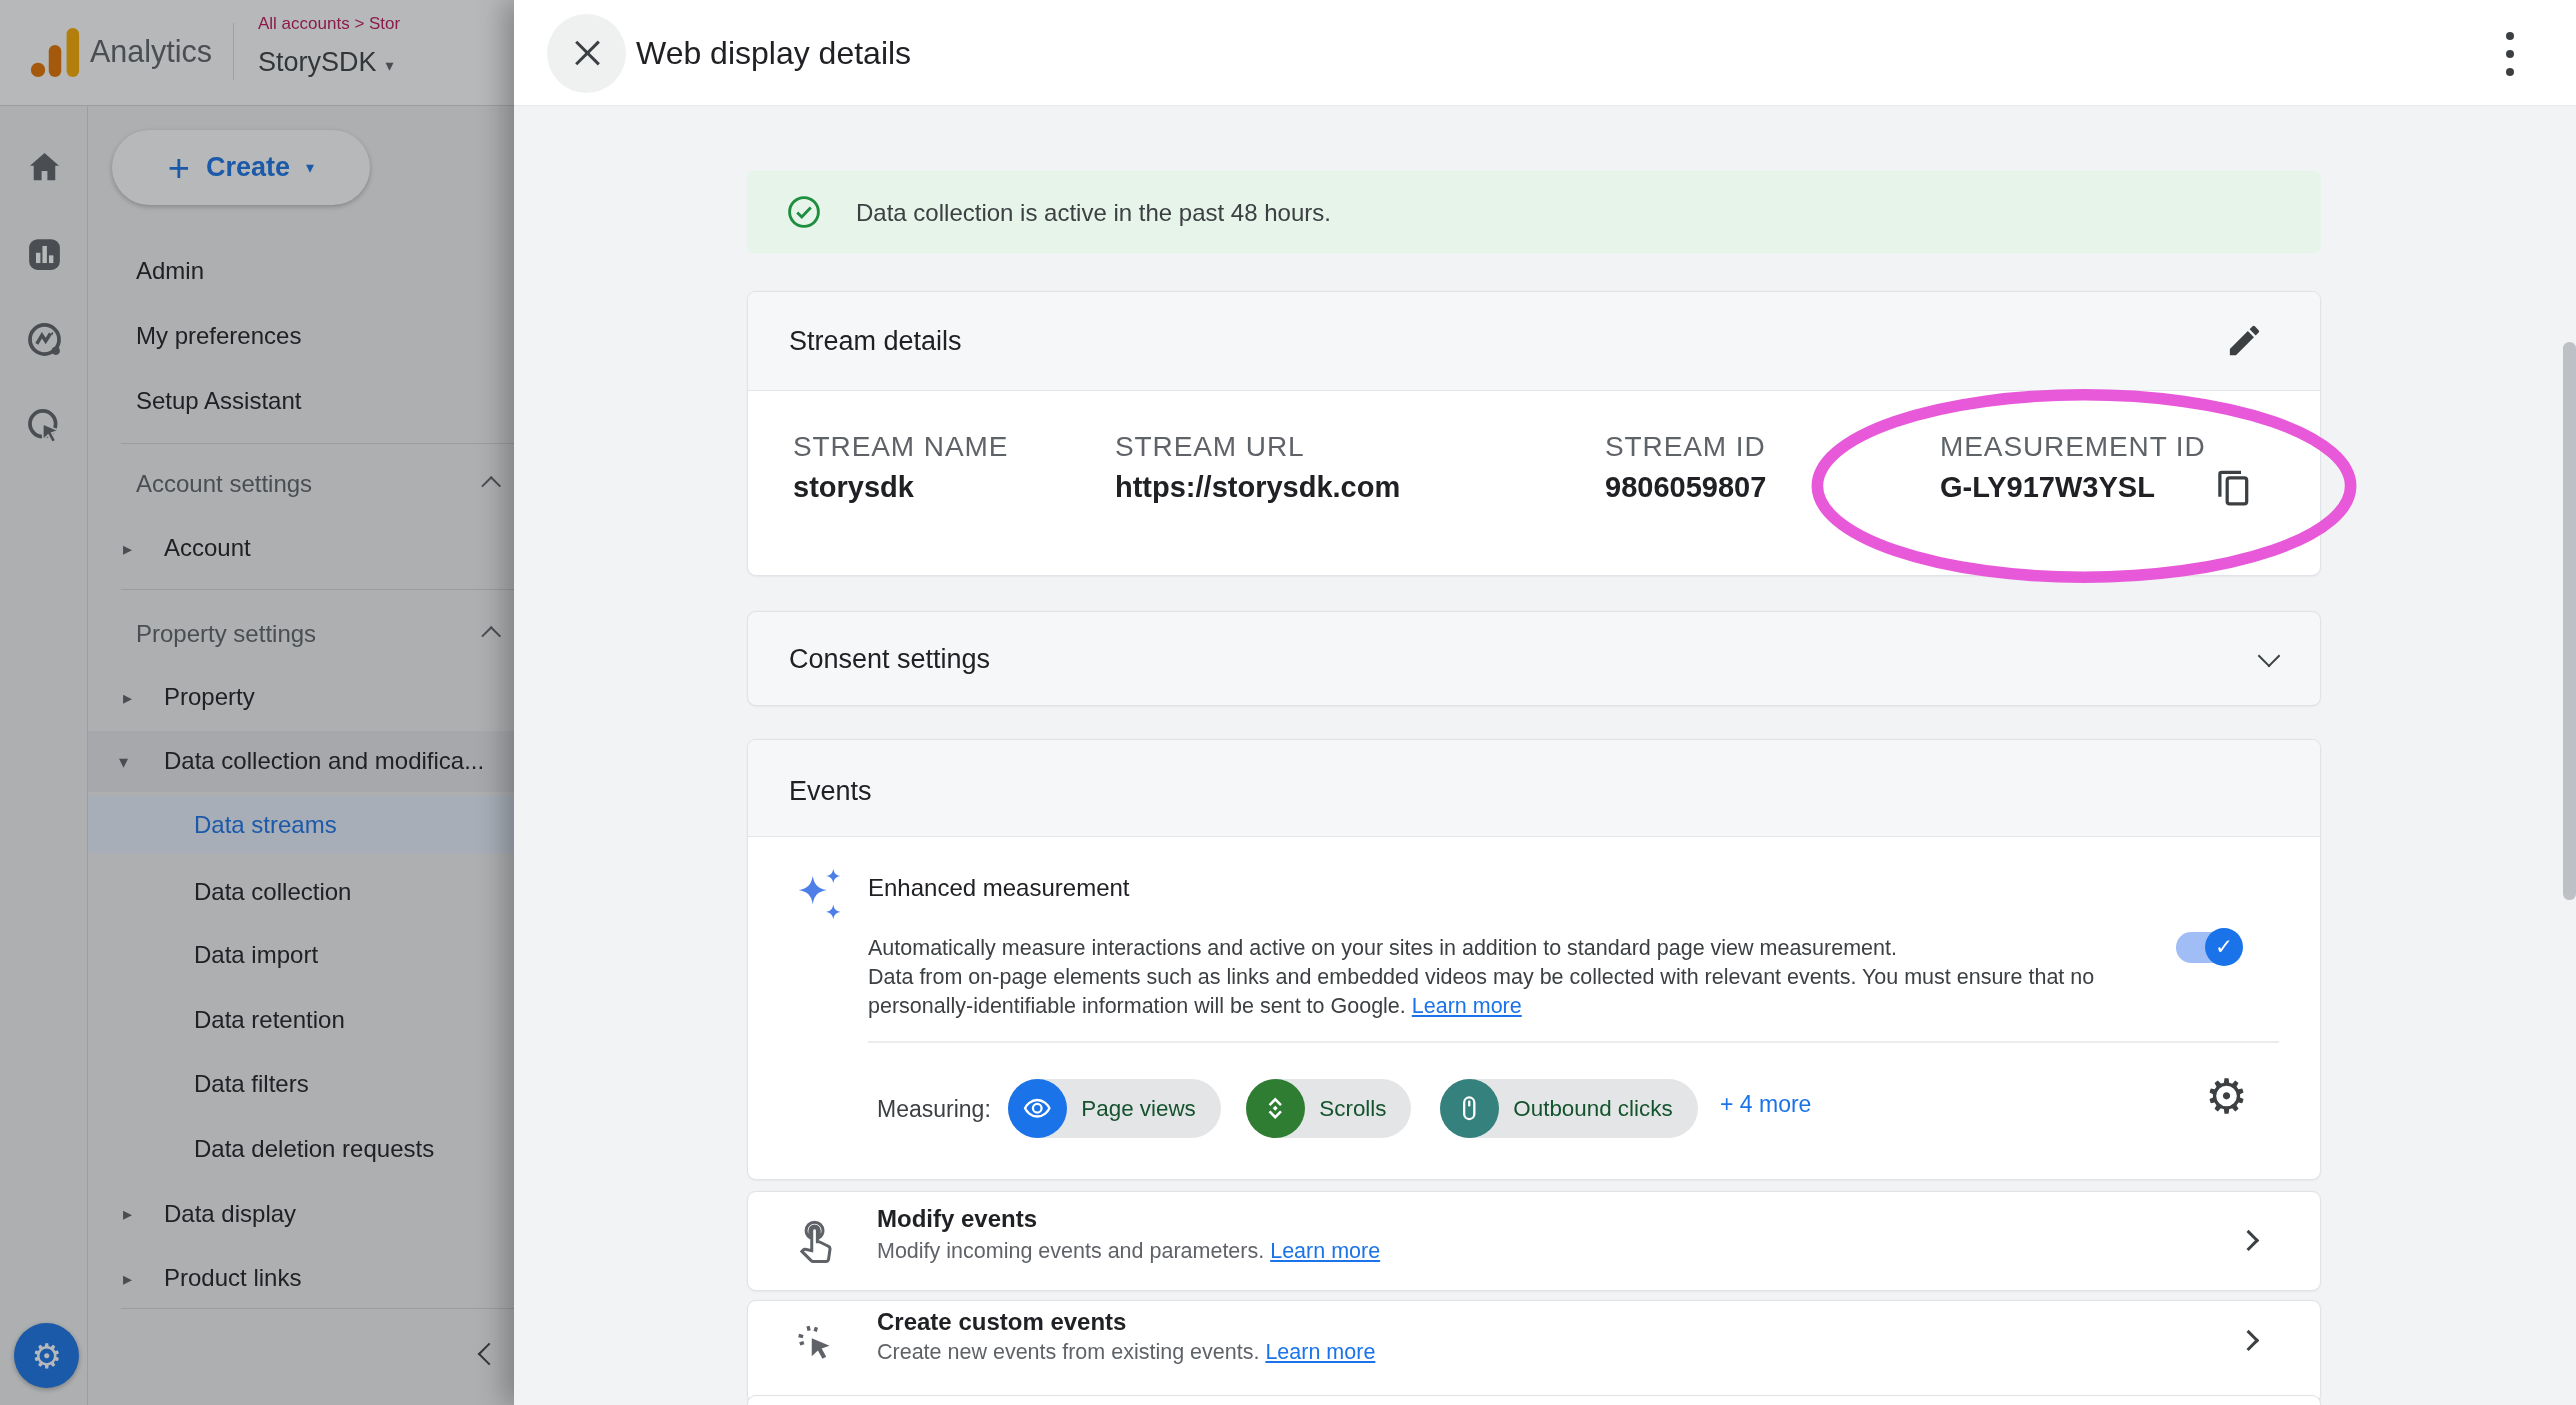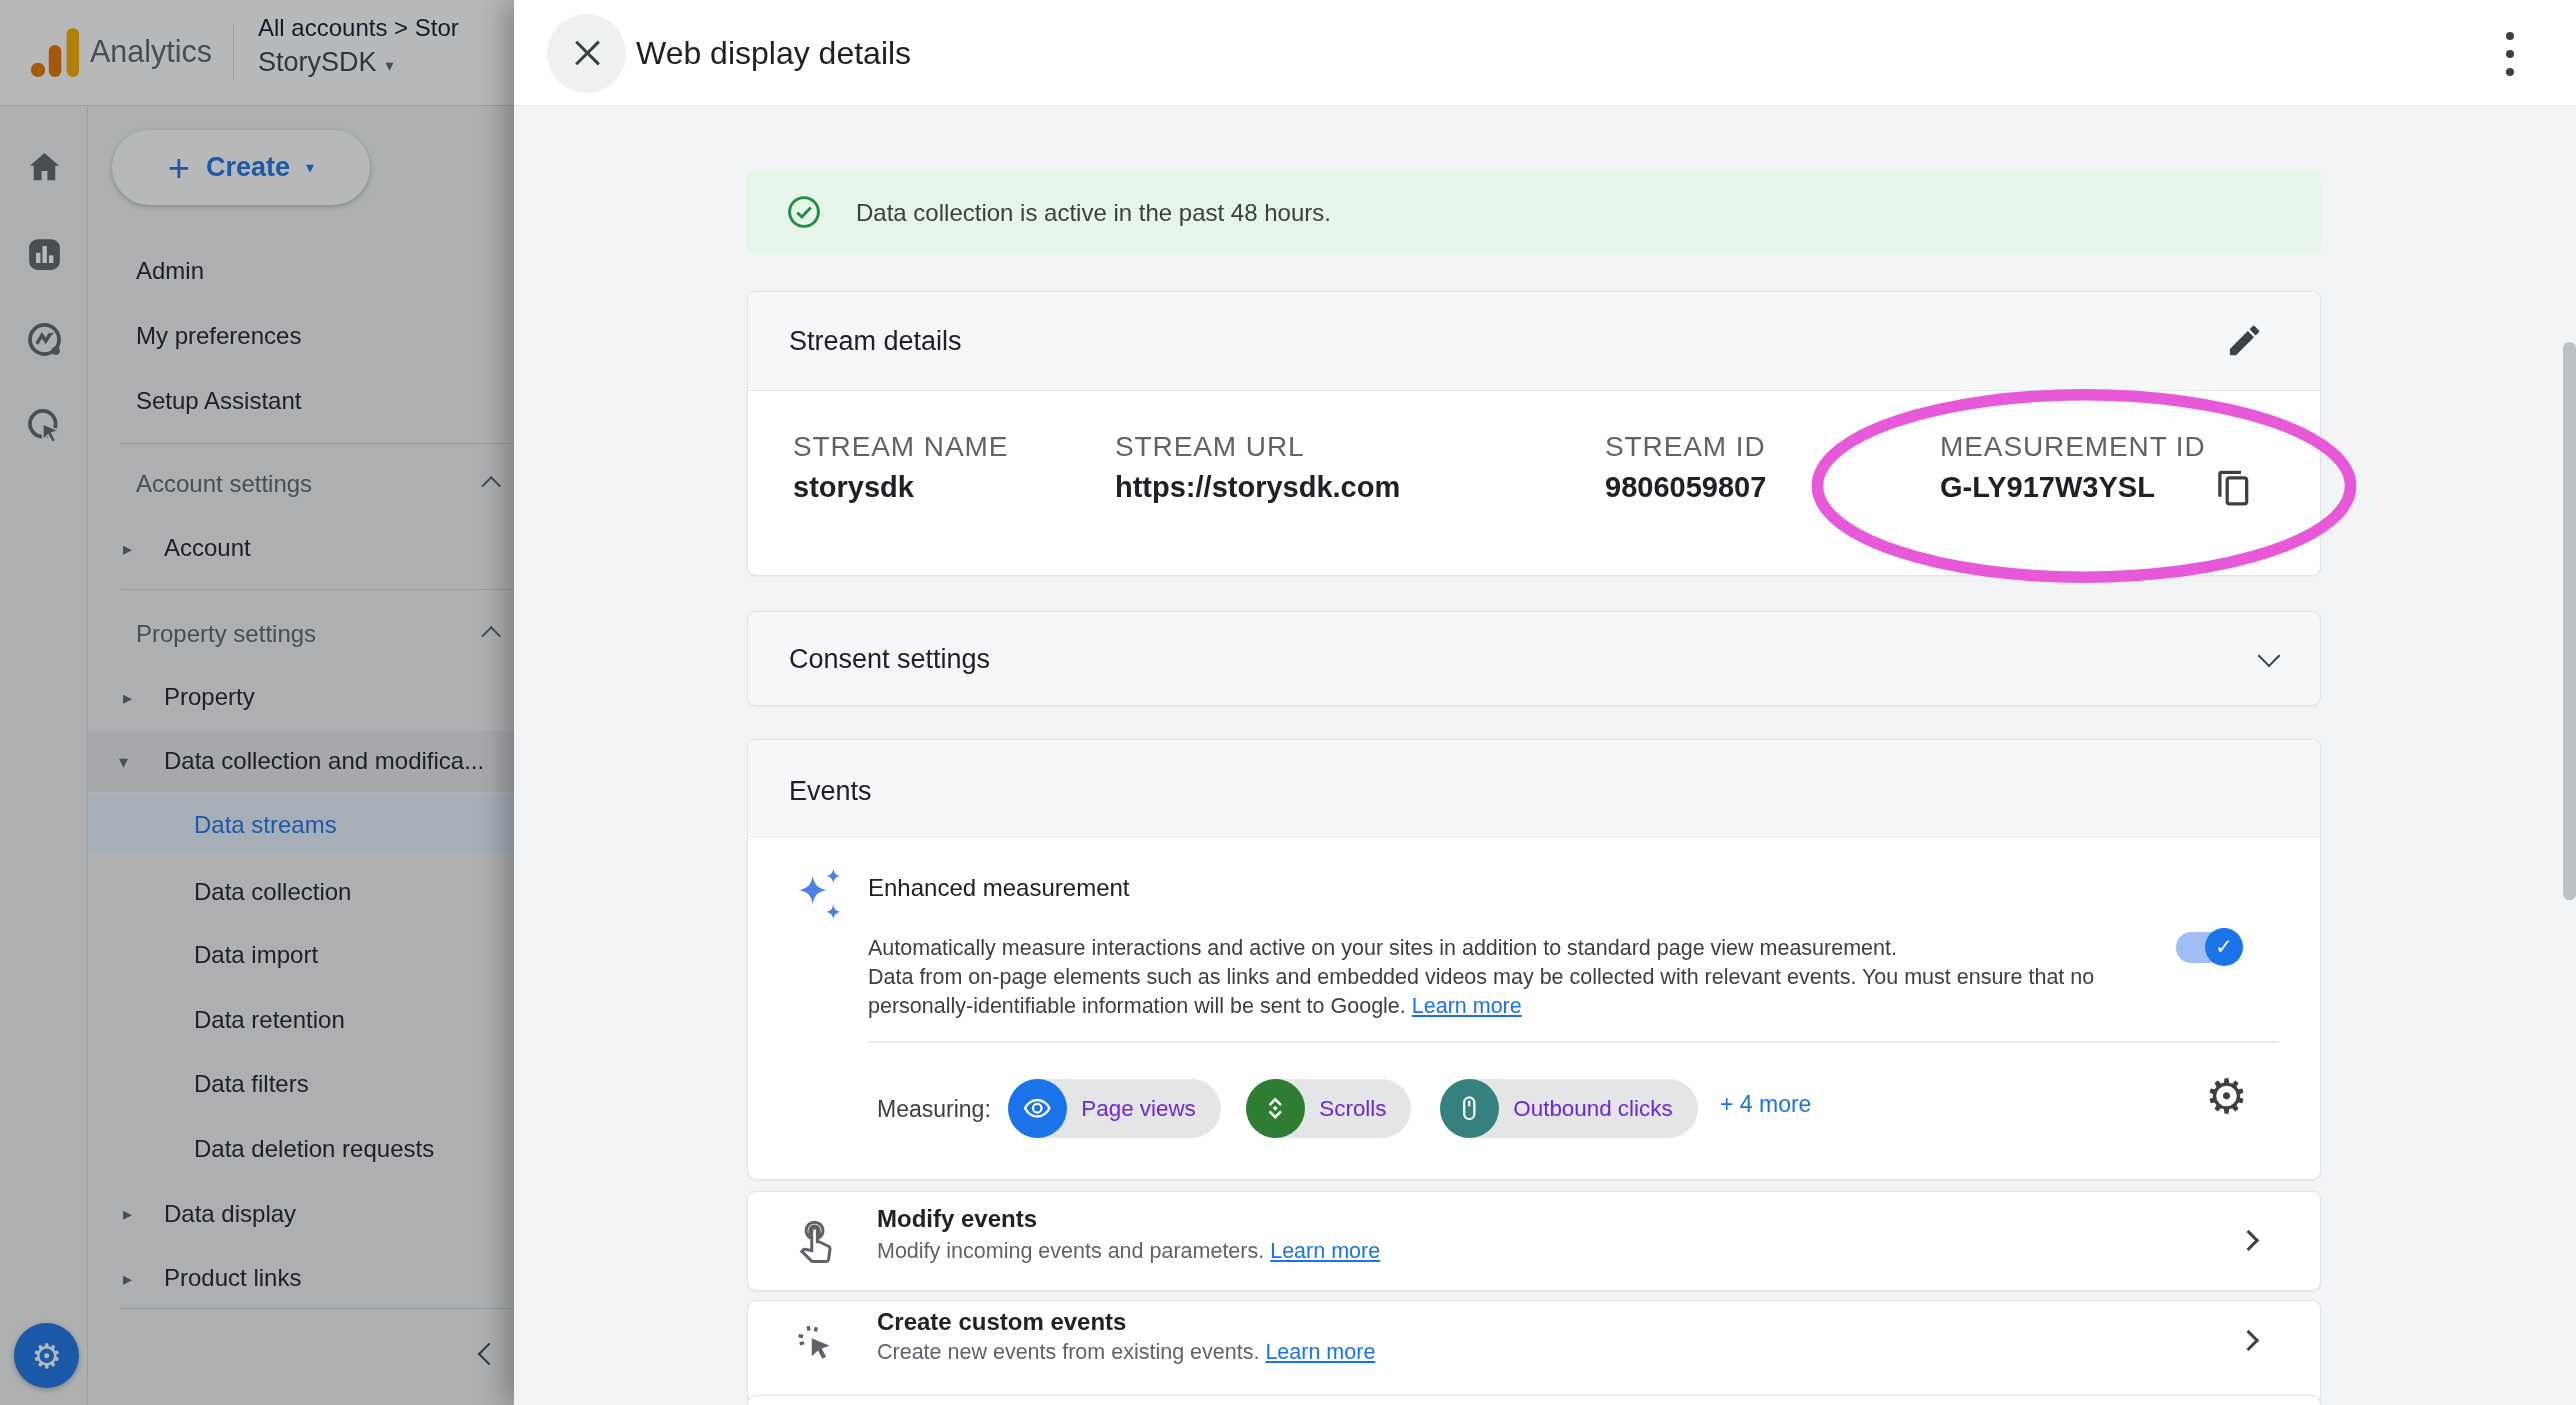--- a/index.html
+++ b/index.html
@@ -4,21 +4,21 @@
 <style>
   html,body{margin:0;padding:0;background:#fff;}
   *{box-sizing:border-box;font-family:"Liberation Sans","DejaVu Sans",sans-serif;}
   .stage{position:relative;width:2576px;height:1405px;overflow:hidden;background:#fff;}
   .abs{position:absolute;}
   
   .appbase{position:absolute;inset:0;width:514px;height:1405px;background:#f0f2f3;z-index:1;overflow:hidden;}
   .appheader{position:absolute;left:0;top:0;width:514px;height:106px;background:#fff;border-bottom:0.9px solid #d7dadc;}
   .brand-text{position:absolute;left:90px;top:34px;font-size:30.5px;color:#5f6368;}
   .hdr-vdiv{position:absolute;left:233px;top:23px;width:0.9px;height:57px;background:#dadce0;}
-  .breadcrumb{position:absolute;left:258px;top:14.3px;width:255px;overflow:hidden;white-space:nowrap;font-size:24px;color:#0f172a;}
+  .breadcrumb{position:absolute;left:258px;top:14.3px;width:255px;overflow:hidden;white-space:nowrap;font-size:17px;color:#be185d;}
   .propsel{position:absolute;left:258px;top:47px;font-size:27px;color:#3c4043;white-space:nowrap;}
   .propsel .caret{font-size:16px;color:#5f6368;margin-left:9px;}
   .rail{position:absolute;left:0;top:106px;width:88px;bottom:0;background:#f0f2f3;border-right:0.9px solid #d7dadc;}
   .rail .icon{position:absolute;left:24px;width:41px;height:41px;color:#5f6368;}
   .navcol{position:absolute;left:88px;top:106px;width:427px;bottom:0;background:#f0f2f3;}
   .create-pill{position:absolute;left:24px;top:24px;width:258px;height:75px;border-radius:38px;background:#fff;
     box-shadow:0 1.8px 5.4px rgba(0,0,0,.25);display:flex;align-items:center;justify-content:center;gap:16px;}
   .create-plus{font-size:38px;color:#1a73e8;line-height:38px;font-weight:400;}
   .create-label{font-size:27px;color:#1a73e8;font-weight:bold;}
   .create-caret{font-size:16px;color:#1a73e8;}
@@ -54,21 +54,21 @@
   .enh-title{position:absolute;font-size:24px;font-weight:normal;color:#202124;}
   .enh-line{position:absolute;font-size:21.5px;color:#3c4043;white-space:nowrap;}
   .lm{color:#1a73e8;text-decoration:underline;cursor:pointer;}
   .toggle-track{position:absolute;left:1428px;top:192px;width:66px;height:30.5px;border-radius:15.2px;background:#a0bdf5;}
   .toggle-thumb{position:absolute;left:1457px;top:188px;width:38px;height:38px;border-radius:50%;background:#1a73e8;
      display:flex;align-items:center;justify-content:center;color:#fff;font-size:21.5px;font-weight:bold;}
   .enh-div{position:absolute;left:120px;top:301px;width:1411px;height:1.8px;background:#ececec;}
   .measuring-label{position:absolute;left:129px;top:356px;font-size:23px;color:#3c4043;}
   .chip{position:absolute;top:339px;height:59px;border-radius:30px;background:#e3e5e7;display:inline-flex;align-items:center;gap:14.3px;padding-right:25px;}
   .chip-circle{width:59px;height:59px;border-radius:50%;display:flex;align-items:center;justify-content:center;flex:none;}
-  .chip-label{font-size:22.4px;color:#6d28d9;white-space:nowrap;}
+  .chip-label{font-size:22.4px;color:#14532d;white-space:nowrap;}
   .more-link{position:absolute;left:972px;top:351px;font-size:23px;color:#1a73e8;white-space:nowrap;}
   .gear-btn{position:absolute;left:1457px;top:333px;font-size:48px;color:#3c4043;line-height:48px;}
   .row-title{position:absolute;font-size:24px;font-weight:bold;color:#202124;}
   .row-desc{position:absolute;font-size:21.5px;color:#5f6368;white-space:nowrap;}
   .scrollthumb{position:absolute;left:2563px;top:342px;width:13.4px;height:558px;background:#bdc1c6;border-radius:6.3px;z-index:4;}
   svg{display:block;}
 </style>
 </head>
 <body>
 

